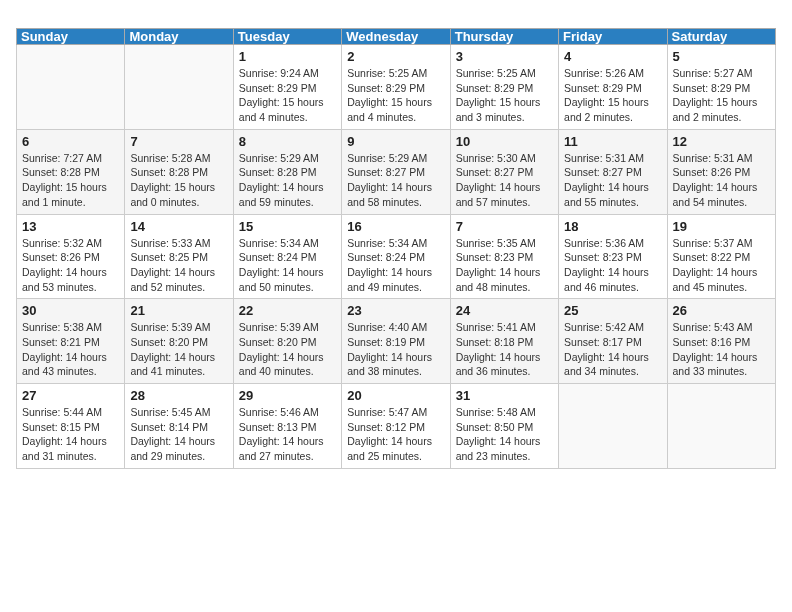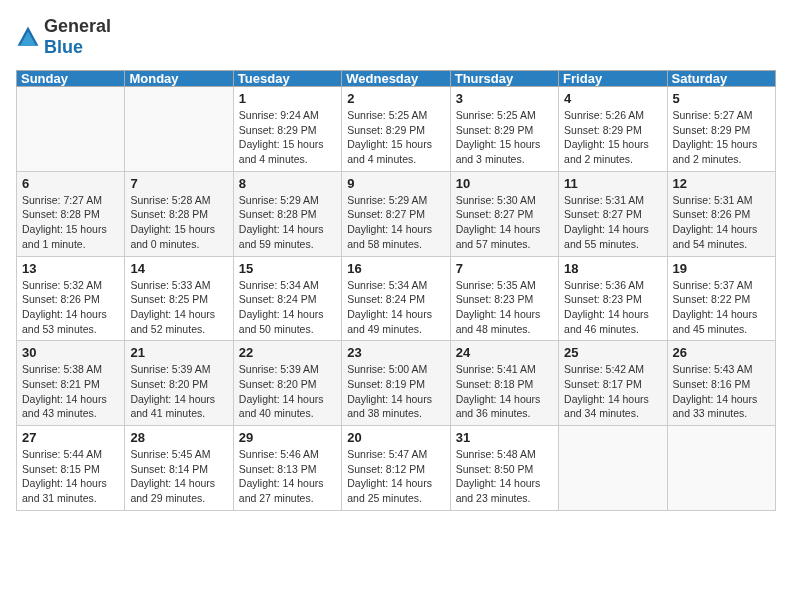--- a/index.html
+++ b/index.html
@@ -91,30 +91,20 @@
       background-color: #f5f5f5;
     }
     tr:nth-child(even) td.empty {
       background-color: #f0f0f0;
     }
   </style>
 </head>
 <body>
 
 <div class="header">
-  <div class="logo">
-    <svg class="logo-icon" viewBox="0 0 30 30" xmlns="http://www.w3.org/2000/svg">
-      <polygon points="15,2 28,26 2,26" fill="#1a6faf"></polygon>
-      <polygon points="15,8 25,26 5,26" fill="#3a9fd5"></polygon>
-    </svg>
-    <div>
-      <span class="logo-text-general">General</span><br>
-      <span class="logo-text-blue">Blue</span>
-    </div>
-  </div>
   <div class="title-section">
   </div>
 </div>
 
 <table class="calendar">
   <thead>
     <tr>
     <th>Sunday</th>
         <th>Monday</th>
         <th>Tuesday</th>
@@ -261,21 +251,21 @@
 Daylight: 14 hours and 41 minutes.</div>
         </td>
         <td>
           <span class="day-number">22</span>
           <div class="day-info">Sunrise: 5:39 AM
 Sunset: 8:20 PM
 Daylight: 14 hours and 40 minutes.</div>
         </td>
         <td>
           <span class="day-number">23</span>
-          <div class="day-info">Sunrise: 5:00 AM
+          <div class="day-info">Sunrise: 4:40 AM
 Sunset: 8:19 PM
 Daylight: 14 hours and 38 minutes.</div>
         </td>
         <td>
           <span class="day-number">24</span>
           <div class="day-info">Sunrise: 5:41 AM
 Sunset: 8:18 PM
 Daylight: 14 hours and 36 minutes.</div>
         </td>
         <td>

